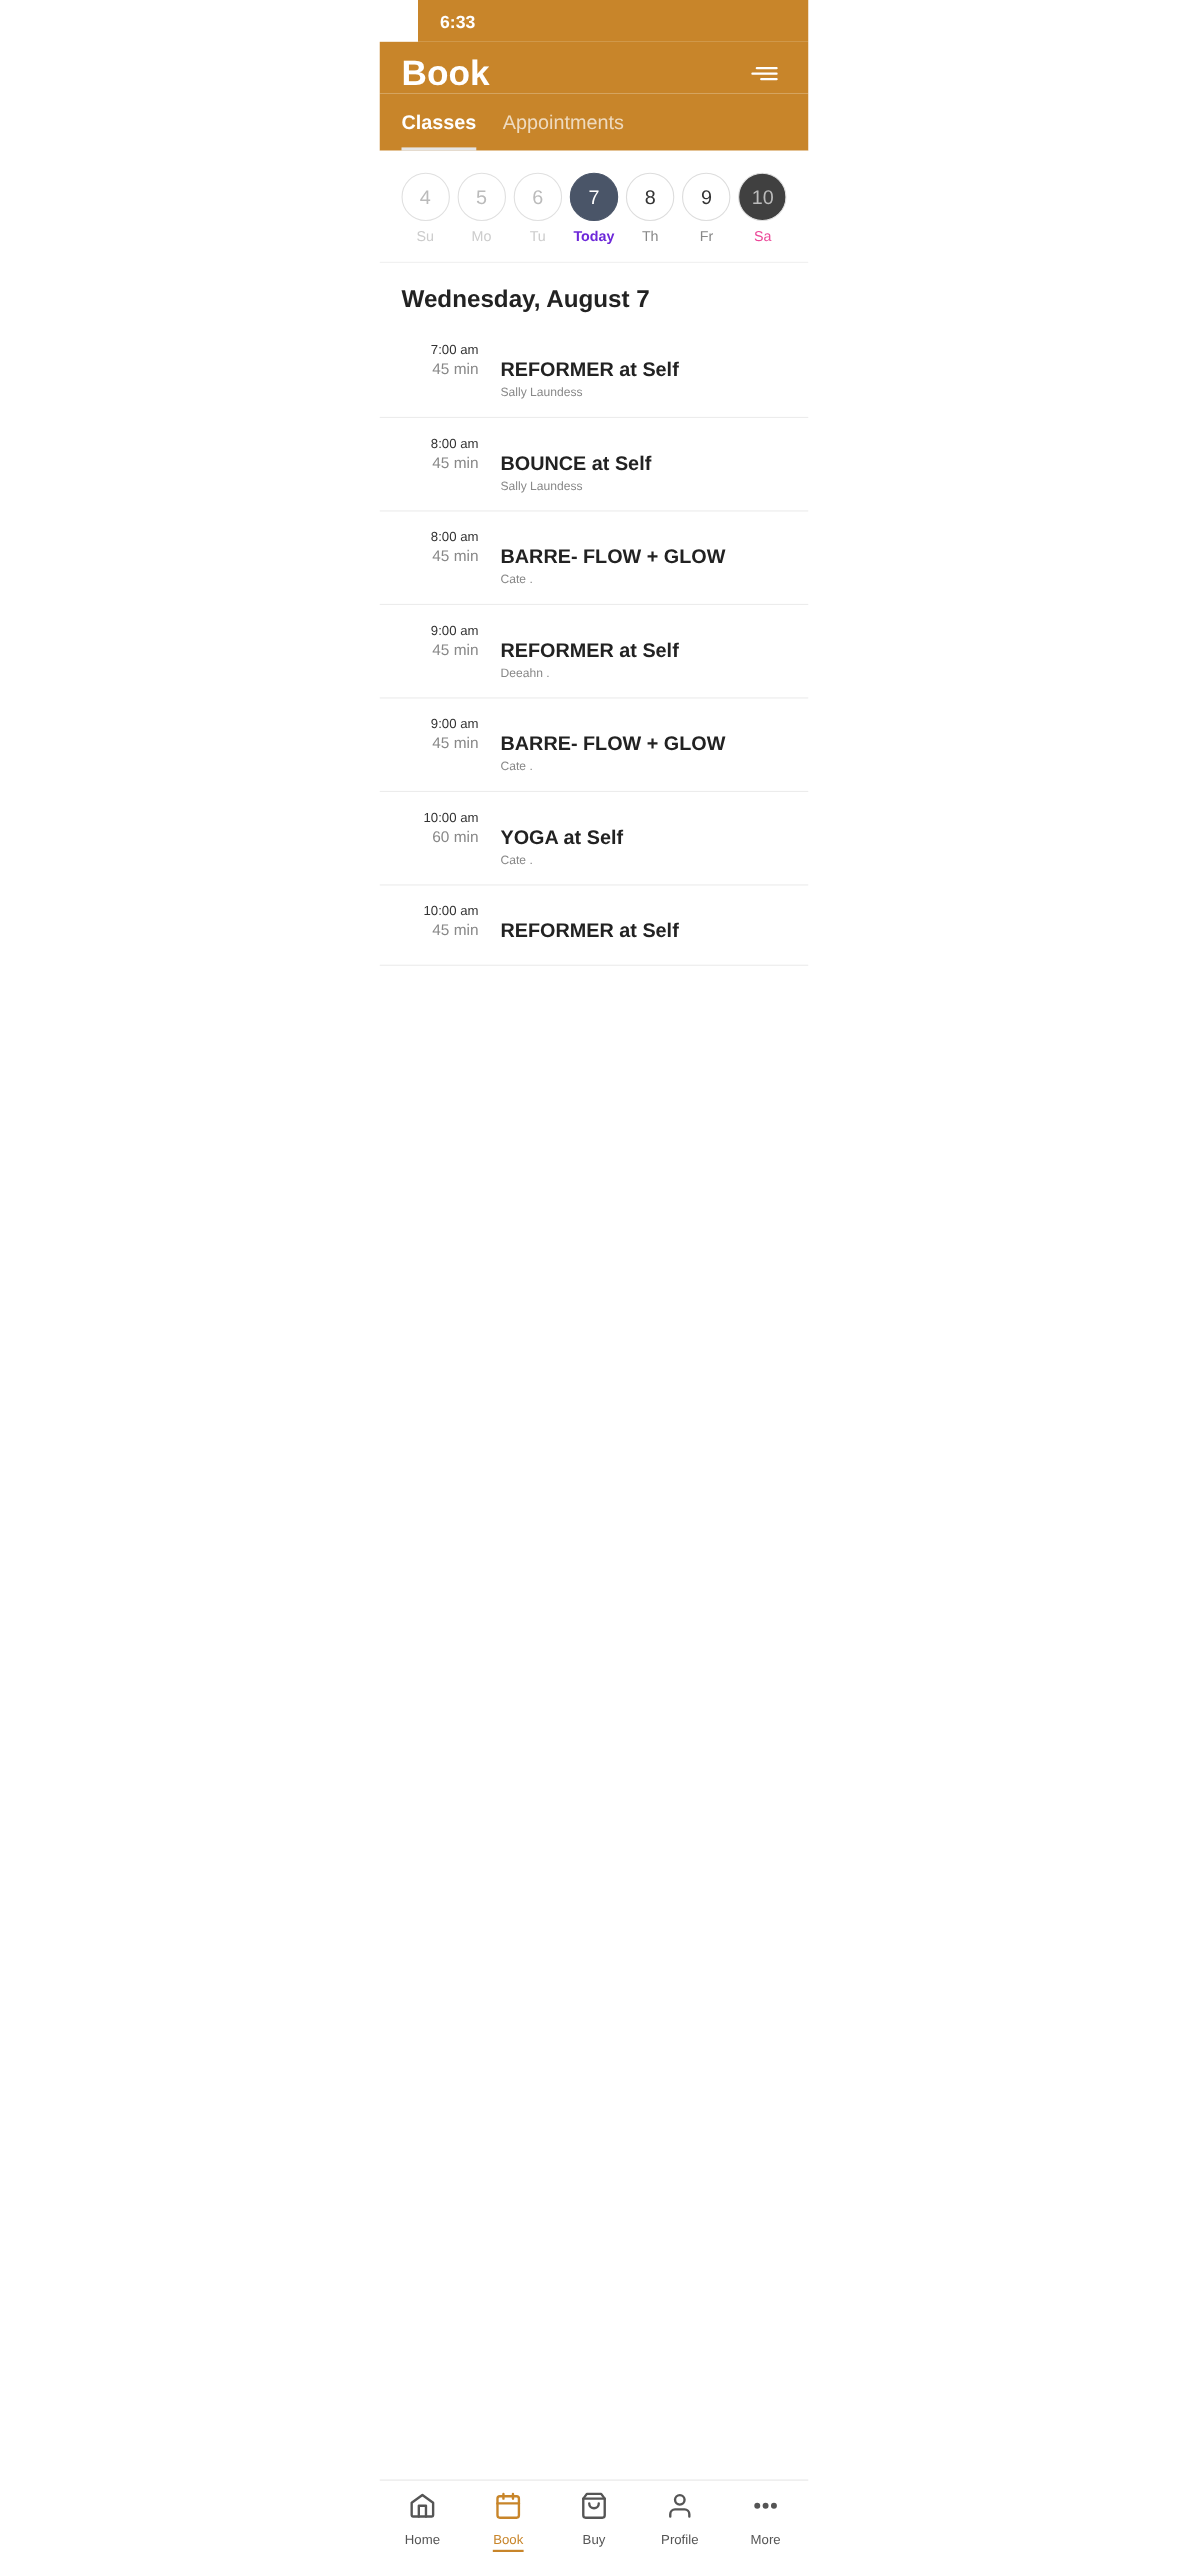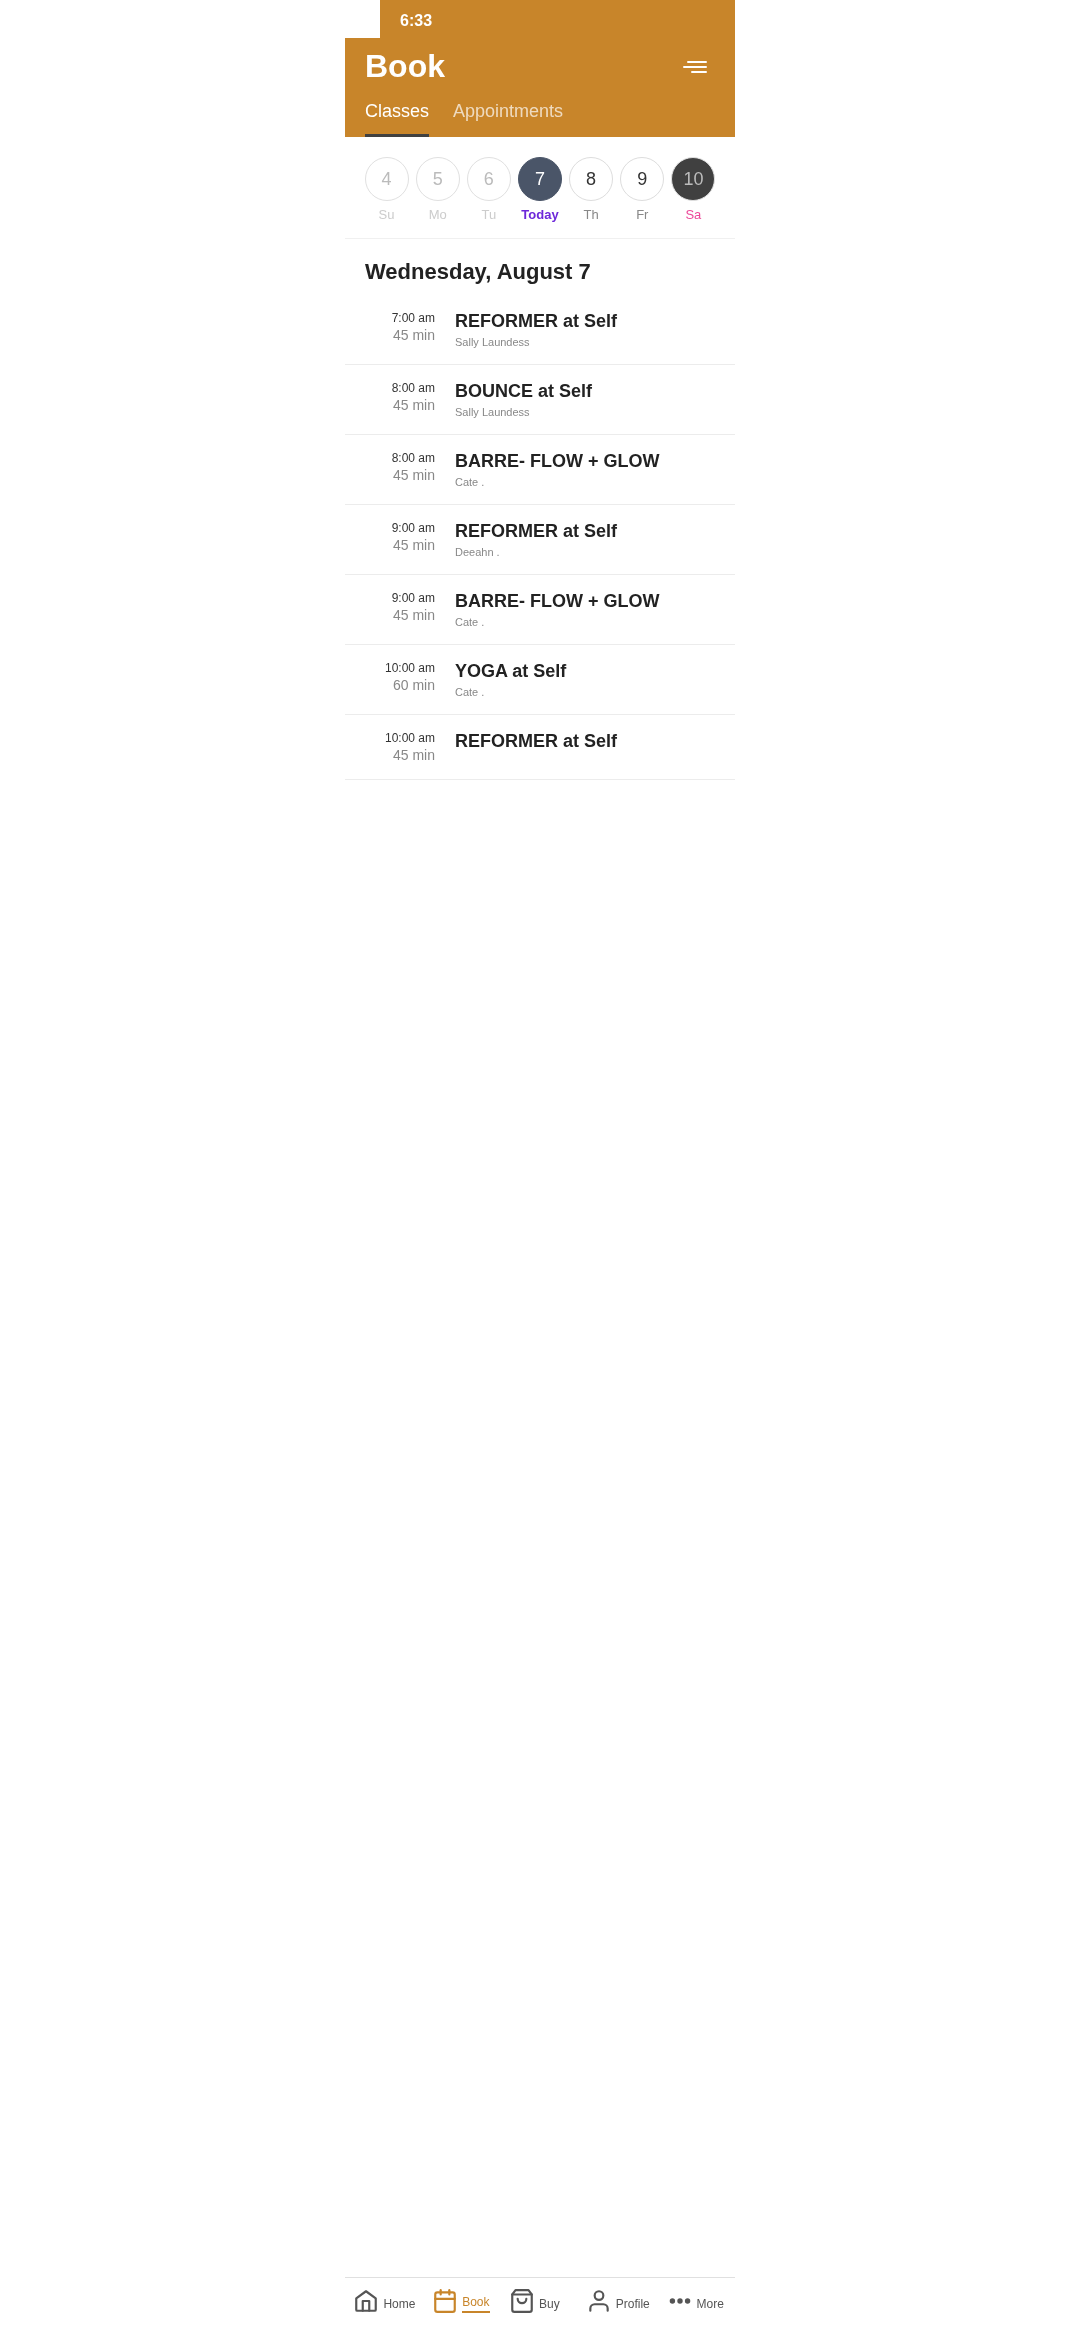--- a/index.html
+++ b/index.html
@@ -72,22 +72,22 @@
     .tab {
       color: white;
       font-size: 18px;
       padding-bottom: 12px;
       cursor: pointer;
       border-bottom: 3px solid transparent;
       font-weight: 400;
     }
 
     .tab.active {
-      font-weight: 400;
-      border-bottom: 3px solid #404040;
+      font-weight: 700;
+      border-bottom: 3px solid #e5e5e5;
     }
 
     .tab.inactive {
       opacity: 0.7;
     }
 
     .calendar-strip {
       background: #fff;
       padding: 20px 16px 16px;
       display: flex;
@@ -189,20 +189,21 @@
     }
 
     .class-duration {
       font-size: 14px;
       color: #888;
       margin-top: 2px;
     }
 
     .class-info {
       flex: 1;
+      margin-top: 15px;
     }
 
     .class-name {
       font-size: 18px;
       font-weight: 700;
       color: #222;
       margin-bottom: 4px;
     }
 
     .class-instructor {
@@ -218,20 +219,21 @@
       width: 390px;
       background: #fff;
       border-top: 1px solid #e0e0e0;
       display: flex;
       justify-content: space-around;
       padding: 10px 0 20px;
     }
 
     .nav-item {
       display: flex;
+      flex-direction: column;
       align-items: center;
       gap: 4px;
       cursor: pointer;
       min-width: 60px;
     }
 
     .nav-icon {
       font-size: 24px;
       color: #555;
     }

